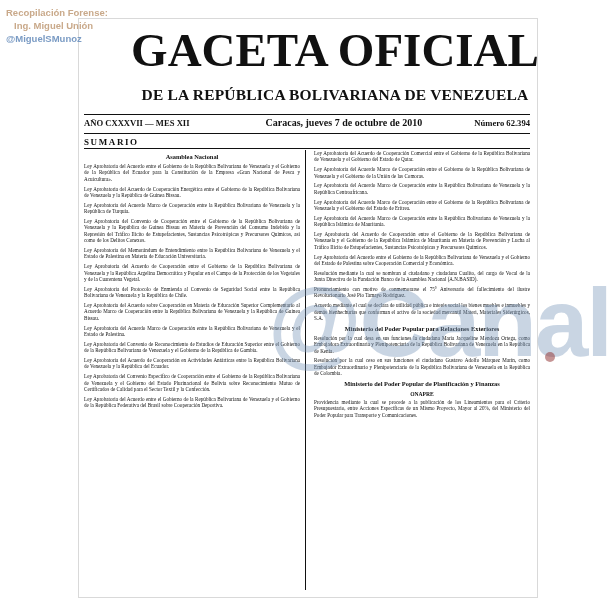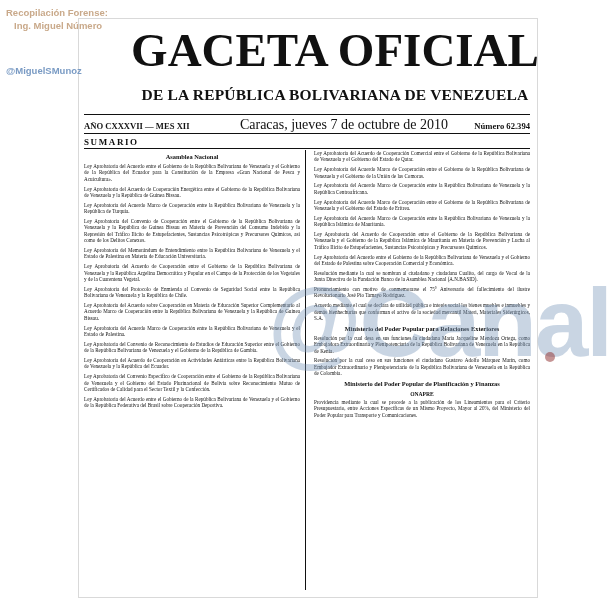--- a/index.html
+++ b/index.html
@@ -58,21 +58,21 @@
     left: 6px;
     top: 6px;
     z-index: 50;
     font-family: "Liberation Sans", sans-serif;
     font-size: 9.5px;
     line-height: 13px;
     color: #c9a98a;
     font-weight: bold;
   }
   .credit .c2 { color: #c9a98a; padding-left: 8px; }
-  .credit .c3 { color: #7a9bc4; margin-top: 32px; }
+  .credit .c3 { color: #7a9bc4; }
 
   
   .masthead {
     position: absolute;
     left: 0;
     top: 24px;
     width: 614px;
     text-align: center;
     padding-left: 28px;
   }
@@ -110,22 +110,22 @@
     width: 446px;
     display: flex;
     justify-content: space-between;
     align-items: baseline;
     font-family: "Liberation Serif", serif;
     font-size: 8.6px;
     font-weight: bold;
     color: #111;
   }
   .issue-row .center {
-    font-weight: normal;
-    font-size: 14px;
+    font-weight: bold;
+    font-size: 10px;
     margin-left: 24px;
   }
 
   
   .sumario-head {
     position: absolute;
     left: 84px;
     top: 137px;
     width: 446px;
     text-align: left;
@@ -205,21 +205,21 @@
 </style>
 </head>
 <body>
 
 <div class="page">
 
   <div class="page-frame"></div>
 
   <div class="credit">
     <div class="c1">Recopilación Forense:</div>
-    <div class="c2">Ing. Miguel Número</div>
+    <div class="c2">Ing. Miguel Unión</div>
     <div class="c3">@MiguelSMunoz</div>
   </div>
 
   <div class="masthead">
     <div class="gaceta-title">GACETA OFICIAL</div>
     <div class="republica-line">DE LA REPÚBLICA BOLIVARIANA DE VENEZUELA</div>
   </div>
 
   <div class="rule rule-1"></div>
   <div class="rule rule-2"></div>

